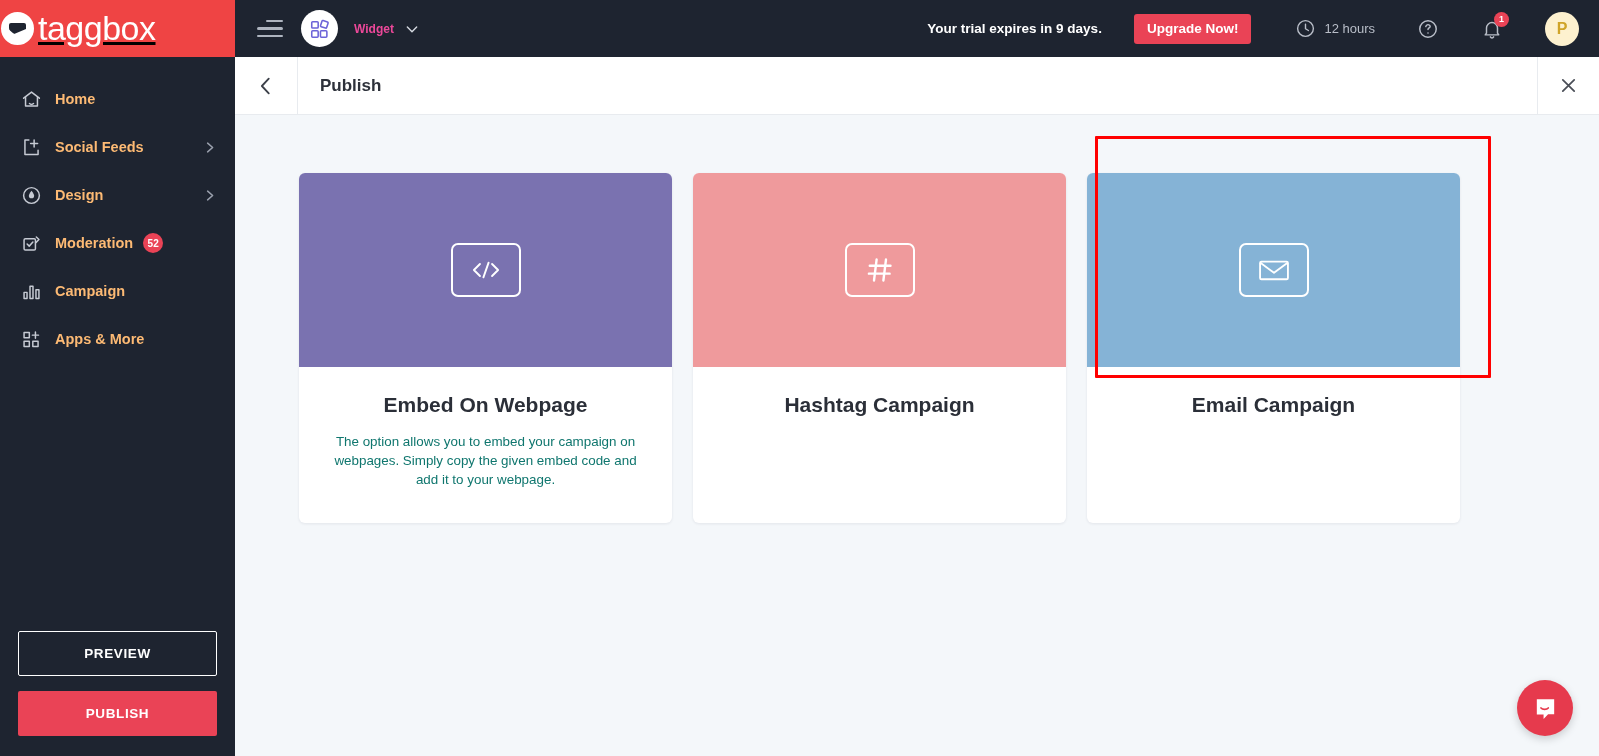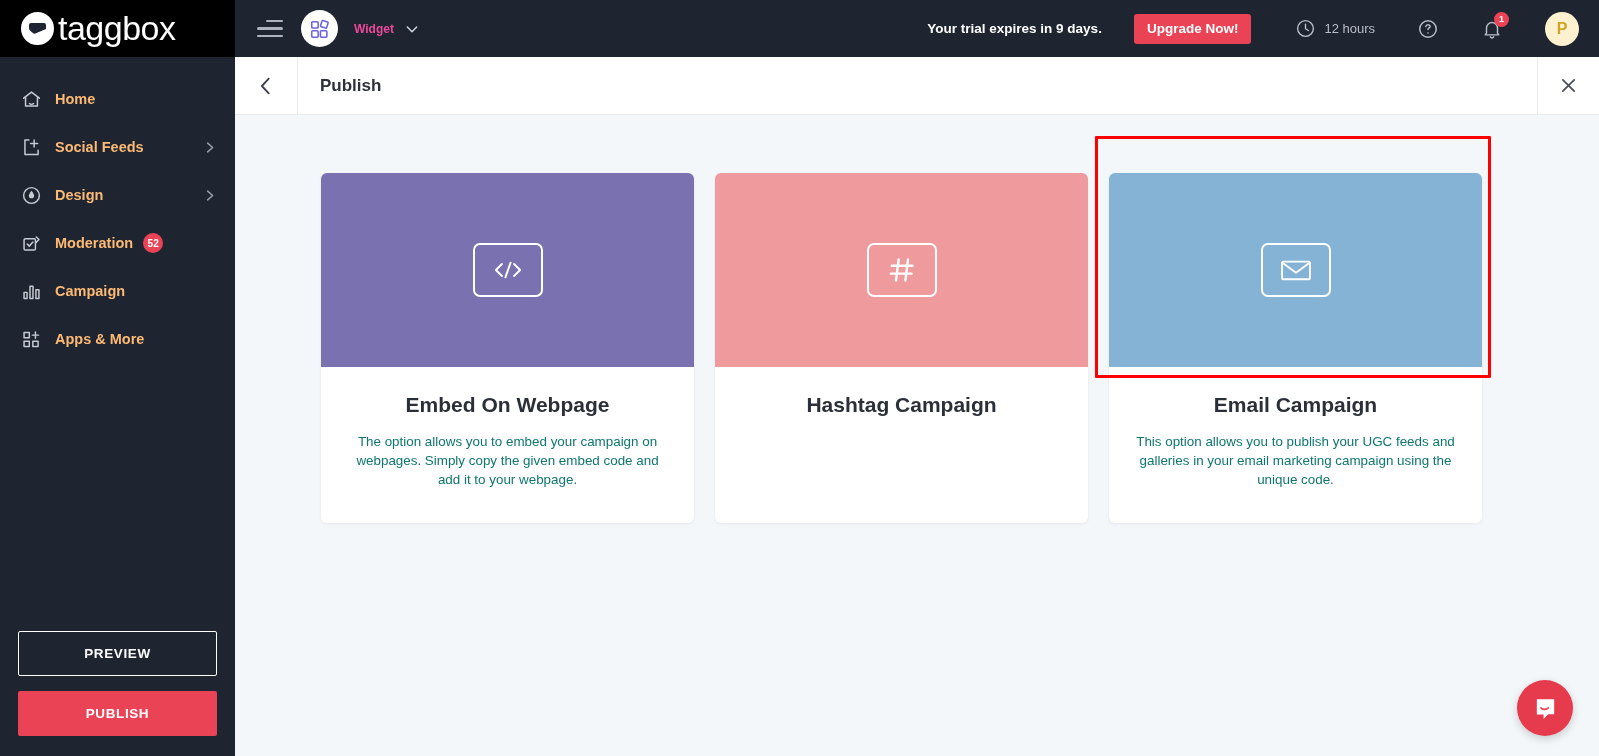--- a/index.html
+++ b/index.html
@@ -14,21 +14,21 @@
   
   .sidebar {
     width: 235px; height: 756px;
     background: #1e2430;
     display: flex; flex-direction: column;
     flex: 0 0 235px;
     position: relative;
   }
   .logo-area {
     height: 57px; display: flex; align-items: center;
-    padding-left: 21px; background: #000000; text-decoration: underline;
+    padding-left: 1px; background: #ef4444; text-decoration: underline;
   }
   .logo-mark {
     width: 33px; height: 33px; border-radius: 50%;
     background: #ffffff; position: relative; flex: 0 0 33px;
     border: 2px solid #ffffff;
   }
   .logo-mark::after {
     content: ""; position: absolute; left: 6px; top: 9px;
     width: 17px; height: 11px; background: #1e2430;
     border-radius: 2px 2px 2px 6px;
@@ -143,21 +143,21 @@
   .close-btn {
     margin-left: auto; width: 62px; height: 58px;
     display: flex; align-items: center; justify-content: center;
     color: #4a4e57; cursor: pointer; border-left: 1px solid #e8ebef;
   }
 
   
   .main { flex: 1; background: #f4f7fa; position: relative; overflow: hidden; }
   .cards {
     display: flex; gap: 21px;
-    padding: 58px 0 0 86px;
+    padding: 58px 0 0 64px;
   }
   .card {
     width: 373px; background: #ffffff;
     border-radius: 6px; overflow: hidden;
     box-shadow: 0 1px 3px rgba(20,30,50,0.08);
     cursor: pointer; display: flex; flex-direction: column;
   }
   .card-banner {
     height: 194px; display: flex; align-items: center; justify-content: center;
   }
@@ -395,21 +395,20 @@
           <div class="card-banner" style="background: rgb(133, 179, 214);">
             <div class="card-icon-box">
               <svg width="34" height="26" viewBox="0 0 36 28" fill="none" stroke="currentColor" stroke-width="2" stroke-linejoin="round">
                   <rect x="3" y="5" width="30" height="19" rx="1.5"></rect>
                   <polyline points="3 5.8 18 17 33 5.8"></polyline>
                 </svg>
             </div>
           </div>
           <div class="card-body">
             <div class="card-title">Email Campaign</div>
-            <div class="card-desc">This option allows you to publish your UGC feeds and galleries in your email marketing campaign using the unique code.</div>
           </div>
         </div>
 
       </div>
 
       <div class="highlight-box" style="left: 860px; top: 21px; width: 396px; height: 242px; border-color: rgb(255, 0, 0);"></div>
 
       <div class="chat-btn" style="background: rgb(230, 58, 77);">
         <span style="display:flex;">
           <svg width="27" height="27" viewBox="0 0 28 28" fill="none">

